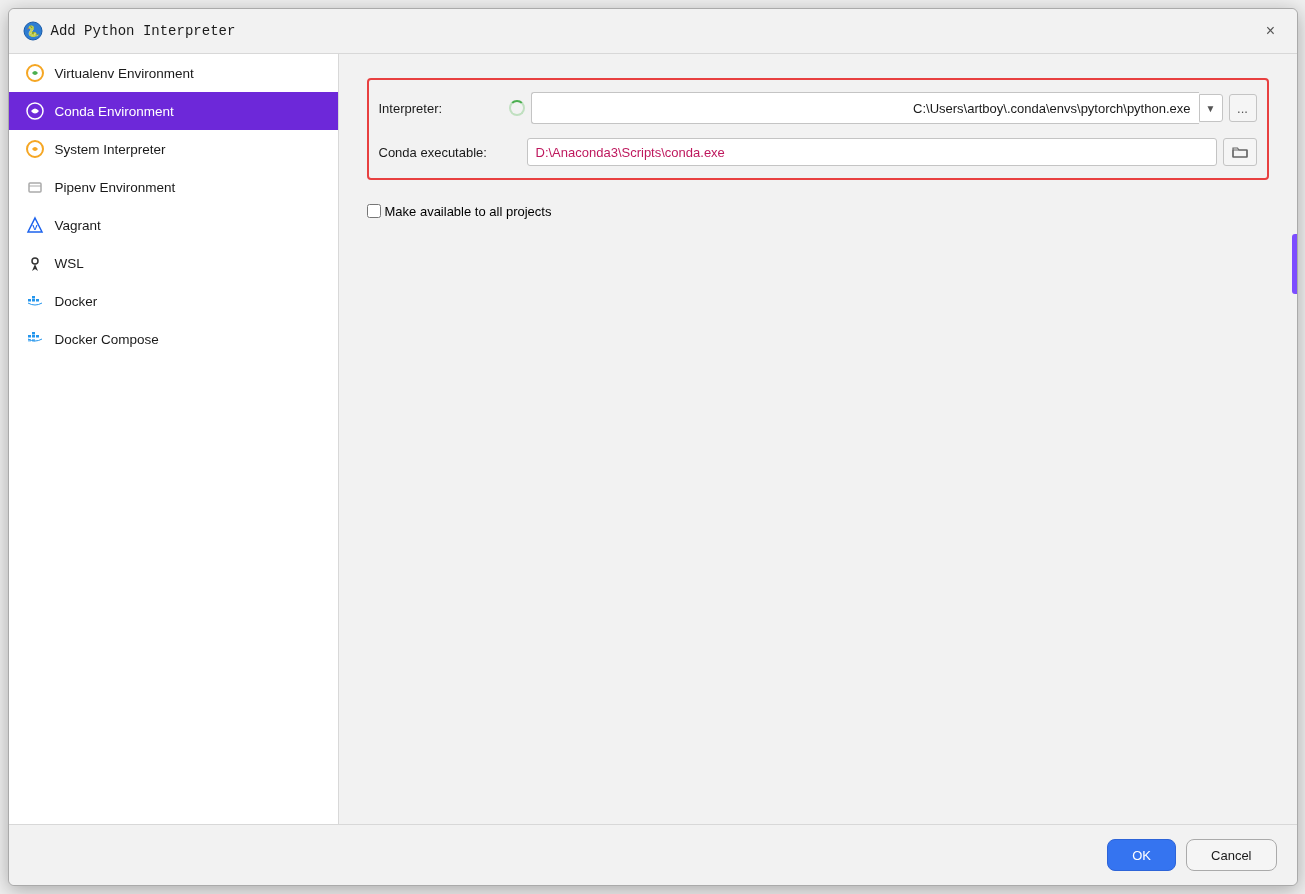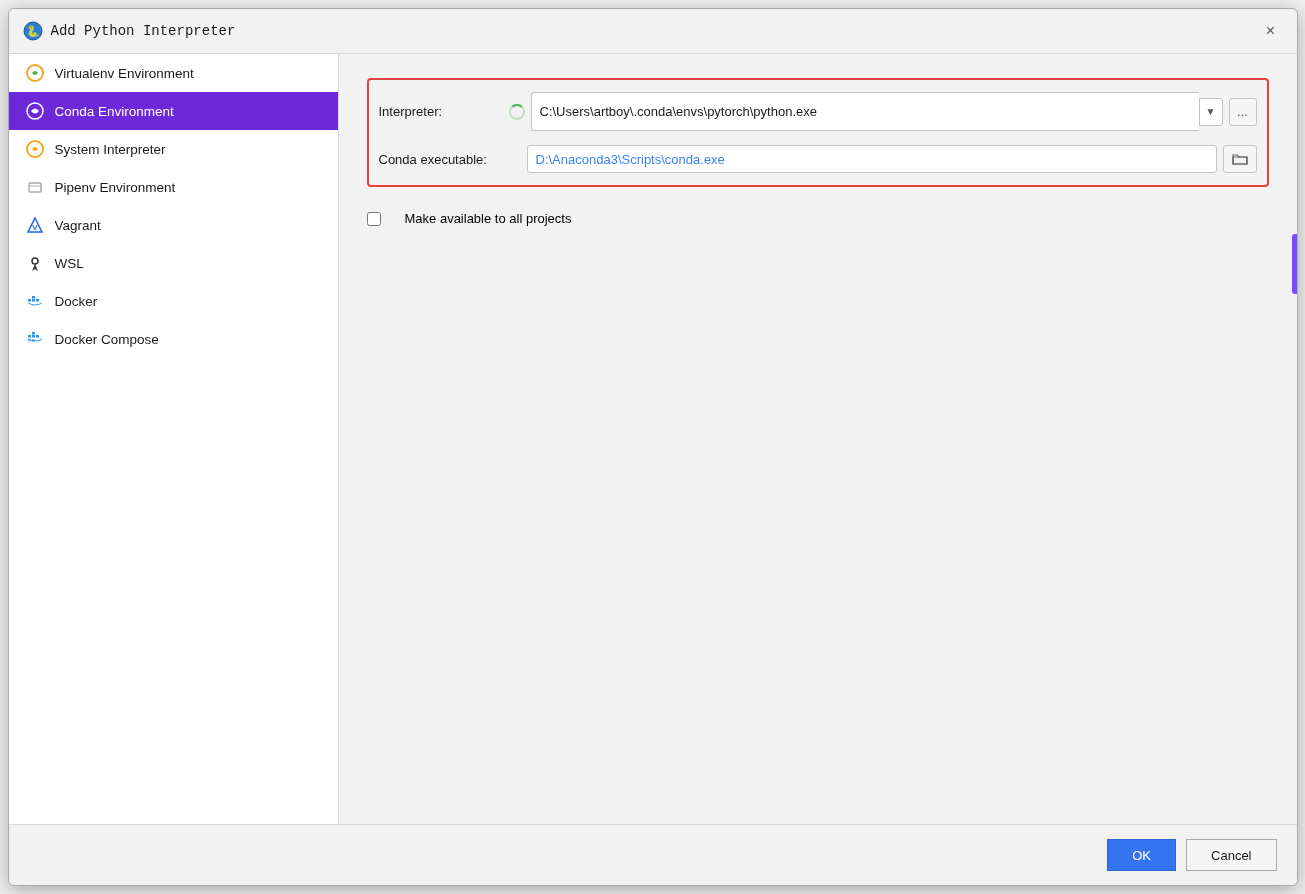--- a/index.html
+++ b/index.html
@@ -119,21 +119,21 @@
       gap: 6px;
     }
     .form-input {
       flex: 1;
       height: 28px;
       padding: 12px 8px;
       border: 1px solid #c4c4c4;
       border-radius: 3px;
       font-size: 13px;
       background: white;
-      color: #3b82f6;
+      color: #be185d;
       outline: none;
     }
     .browse-btn {
       height: 28px;
       padding: 0 8px;
       border: 1px solid #c4c4c4;
       background: #f5f5f5;
       cursor: pointer;
       display: flex;
       align-items: center;
@@ -142,29 +142,30 @@
       color: #555;
     }
     .interpreter-row {
       display: flex;
       align-items: center;
       gap: 0;
       flex: 1;
     }
     .interpreter-input {
       flex: 1;
-      height: 39px;
+      height: 32px;
       padding: 0 8px;
       border: 1px solid #c4c4c4;
       border-right: none;
       border-radius: 3px 0 0 3px;
       font-size: 13px;
       background: white;
       color: #1a1a1a;
       outline: none;
+      text-align: right;
     }
     .interpreter-dropdown {
       height: 28px;
       width: 24px;
       border: 1px solid #c4c4c4;
       background: white;
       cursor: pointer;
       display: flex;
       align-items: center;
       justify-content: center;
@@ -188,41 +189,40 @@
     }
     .red-highlight-box {
       border: 2px solid #e84040;
       border-radius: 4px;
       padding: 12px 10px;
       margin-bottom: 24px;
       position: relative;
     }
     .checkbox-row {
       display: flex;
-      align-items: center;
-      gap: 24px;
+      gap: 4px;
       margin-top: 20px;
     }
     .checkbox-row input[type="checkbox"] {
       width: 14px;
       height: 14px;
     }
     .dialog-footer {
       display: flex;
       justify-content: flex-end;
       padding: 14px 20px;
       gap: 10px;
       border-top: 1px solid #d8d8d8;
       background: #f2f2f2;
       border-radius: 0 0 6px 6px;
     }
     .btn {
       height: 32px;
       padding: 0 24px;
-      border-radius: 0;
+      border-radius: 8px;
       font-size: 13px;
       cursor: pointer;
       border: 1px solid #aaa;
     }
     .btn-primary {
       background: #3574f0;
       color: white;
       border-color: #2d64d8;
     }
     .btn-secondary {

